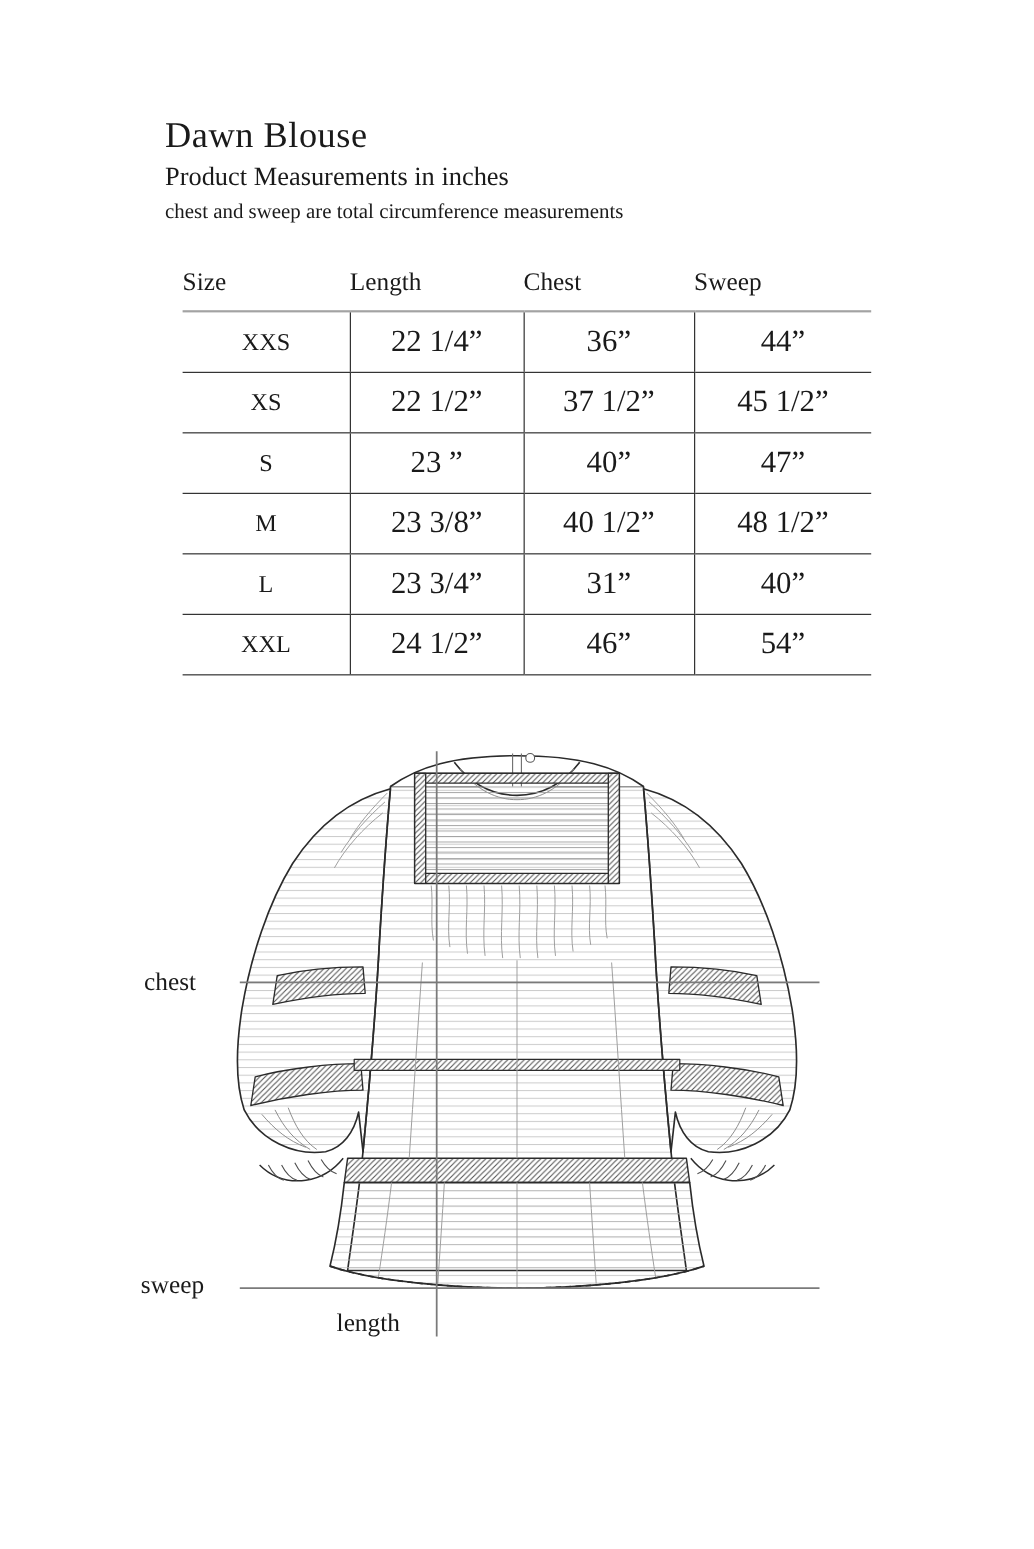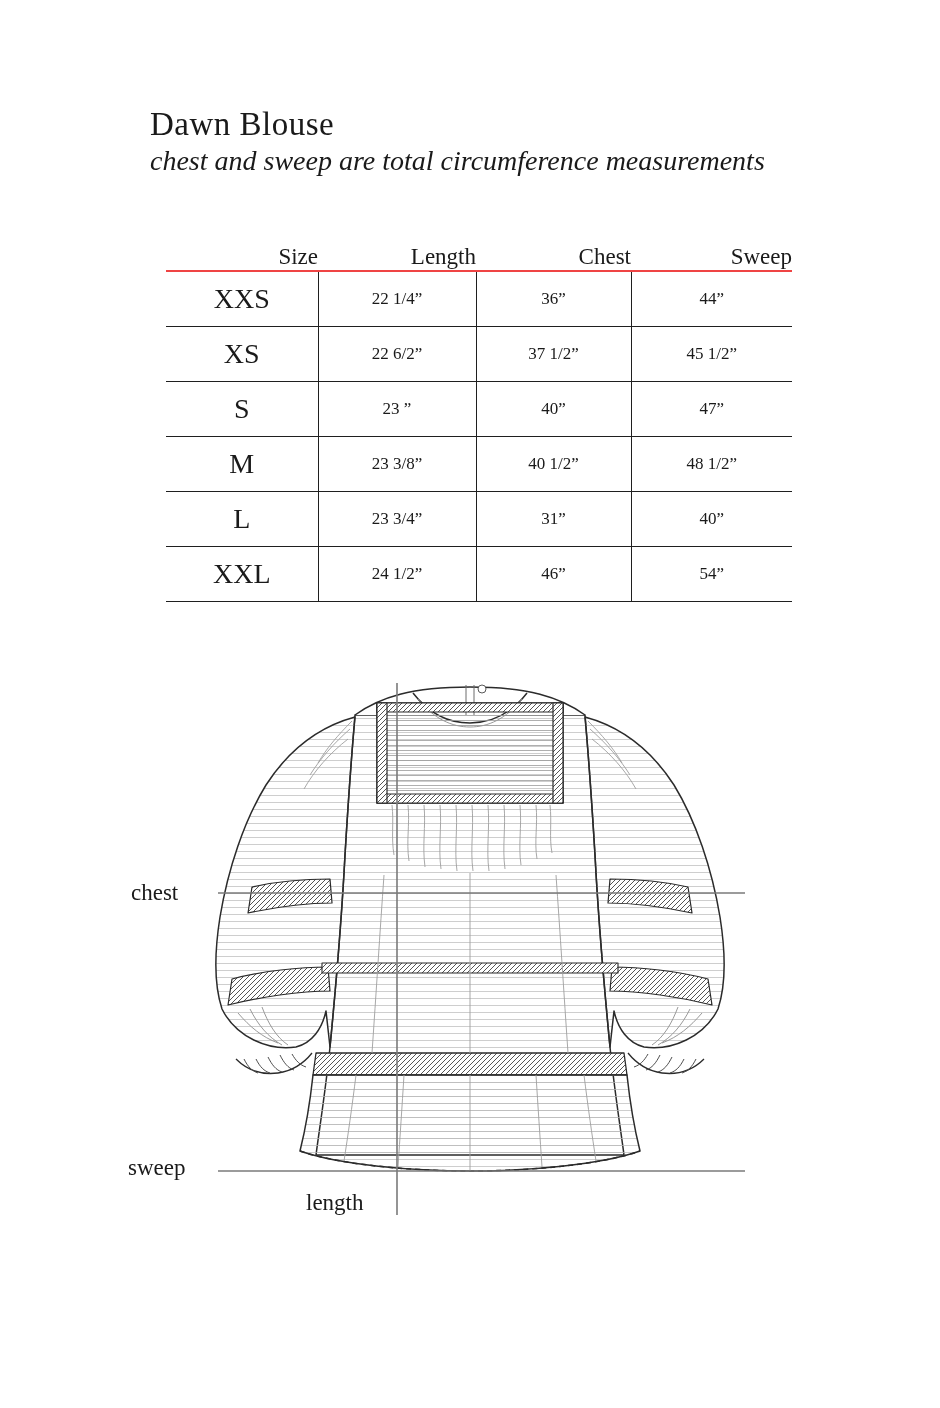--- a/index.html
+++ b/index.html
@@ -38,22 +38,21 @@
     line-height: 40px;
     margin: 0;
   }
   .subtitle {
     font-size: 24px;
     line-height: 30px;
     margin: 2px 0 0 0;
     font-weight: 400;
   }
   .note {
-    font-size: 28px;
-    font-style: italic;
+    font-size: 19px;
     line-height: 28px;
     margin: 3px 0 0 0;
   }
 
   
   .table-wrap {
     position: absolute;
     left: 166px;
     top: 240px;
     width: 626px;
@@ -64,37 +63,37 @@
     table-layout: fixed;
   }
   table.size-table col.c-size   { width: 152px; }
   table.size-table col.c-length { width: 158px; }
   table.size-table col.c-chest  { width: 155px; }
   table.size-table col.c-sweep  { width: 161px; }
 
   table.size-table th {
     font-weight: 400;
     font-size: 23px;
-    padding: 4px 0 0 0;
-    text-align: right;
-    border-bottom: 2px solid #ef4444;
+    padding: 4px 0 12px 0;
+    text-align: left;
+    border-bottom: 2px solid #a3a3a3;
     vertical-align: bottom;
   }
   table.size-table td {
-    font-size: 17px;
+    font-size: 28px;
     text-align: center;
     height: 52px;
     border-bottom: 1.6px solid #1f1f1f;
     vertical-align: middle;
   }
   table.size-table tr.last td {
     border-bottom: 1.6px solid #1f1f1f;
   }
   table.size-table td.sz {
-    font-size: 28px;
+    font-size: 22px;
   }
   
   table.size-table td:nth-child(2),
   table.size-table td:nth-child(3),
   table.size-table td:nth-child(4) {
     border-left: 1.6px solid #1f1f1f;
   }
 
   
   .illo {
@@ -116,20 +115,21 @@
   .lbl-sweep { left: 128px; top: 1155px; }
   .lbl-length { left: 306px; top: 1190px; }
 </style>
 </head>
 <body>
 
 <div class="page">
 
   <div class="header">
     <h1 class="title">Dawn Blouse</h1>
+    <p class="subtitle">Product Measurements in inches</p>
     <p class="note">chest and sweep are total circumference measurements</p>
   </div>
 
   <div class="table-wrap">
     <table class="size-table">
       <colgroup>
         <col class="c-size">
           <col class="c-length">
           <col class="c-chest">
           <col class="c-sweep">
@@ -144,21 +144,21 @@
       </thead>
       <tbody>
         <tr>
           <td class="sz">XXS</td>
           <td>22 1/4”</td>
           <td>36”</td>
           <td>44”</td>
         </tr>
         <tr>
           <td class="sz">XS</td>
-          <td>22 6/2”</td>
+          <td>22 1/2”</td>
           <td>37 1/2”</td>
           <td>45 1/2”</td>
         </tr>
         <tr>
           <td class="sz">S</td>
           <td>23 ”</td>
           <td>40”</td>
           <td>47”</td>
         </tr>
         <tr>

